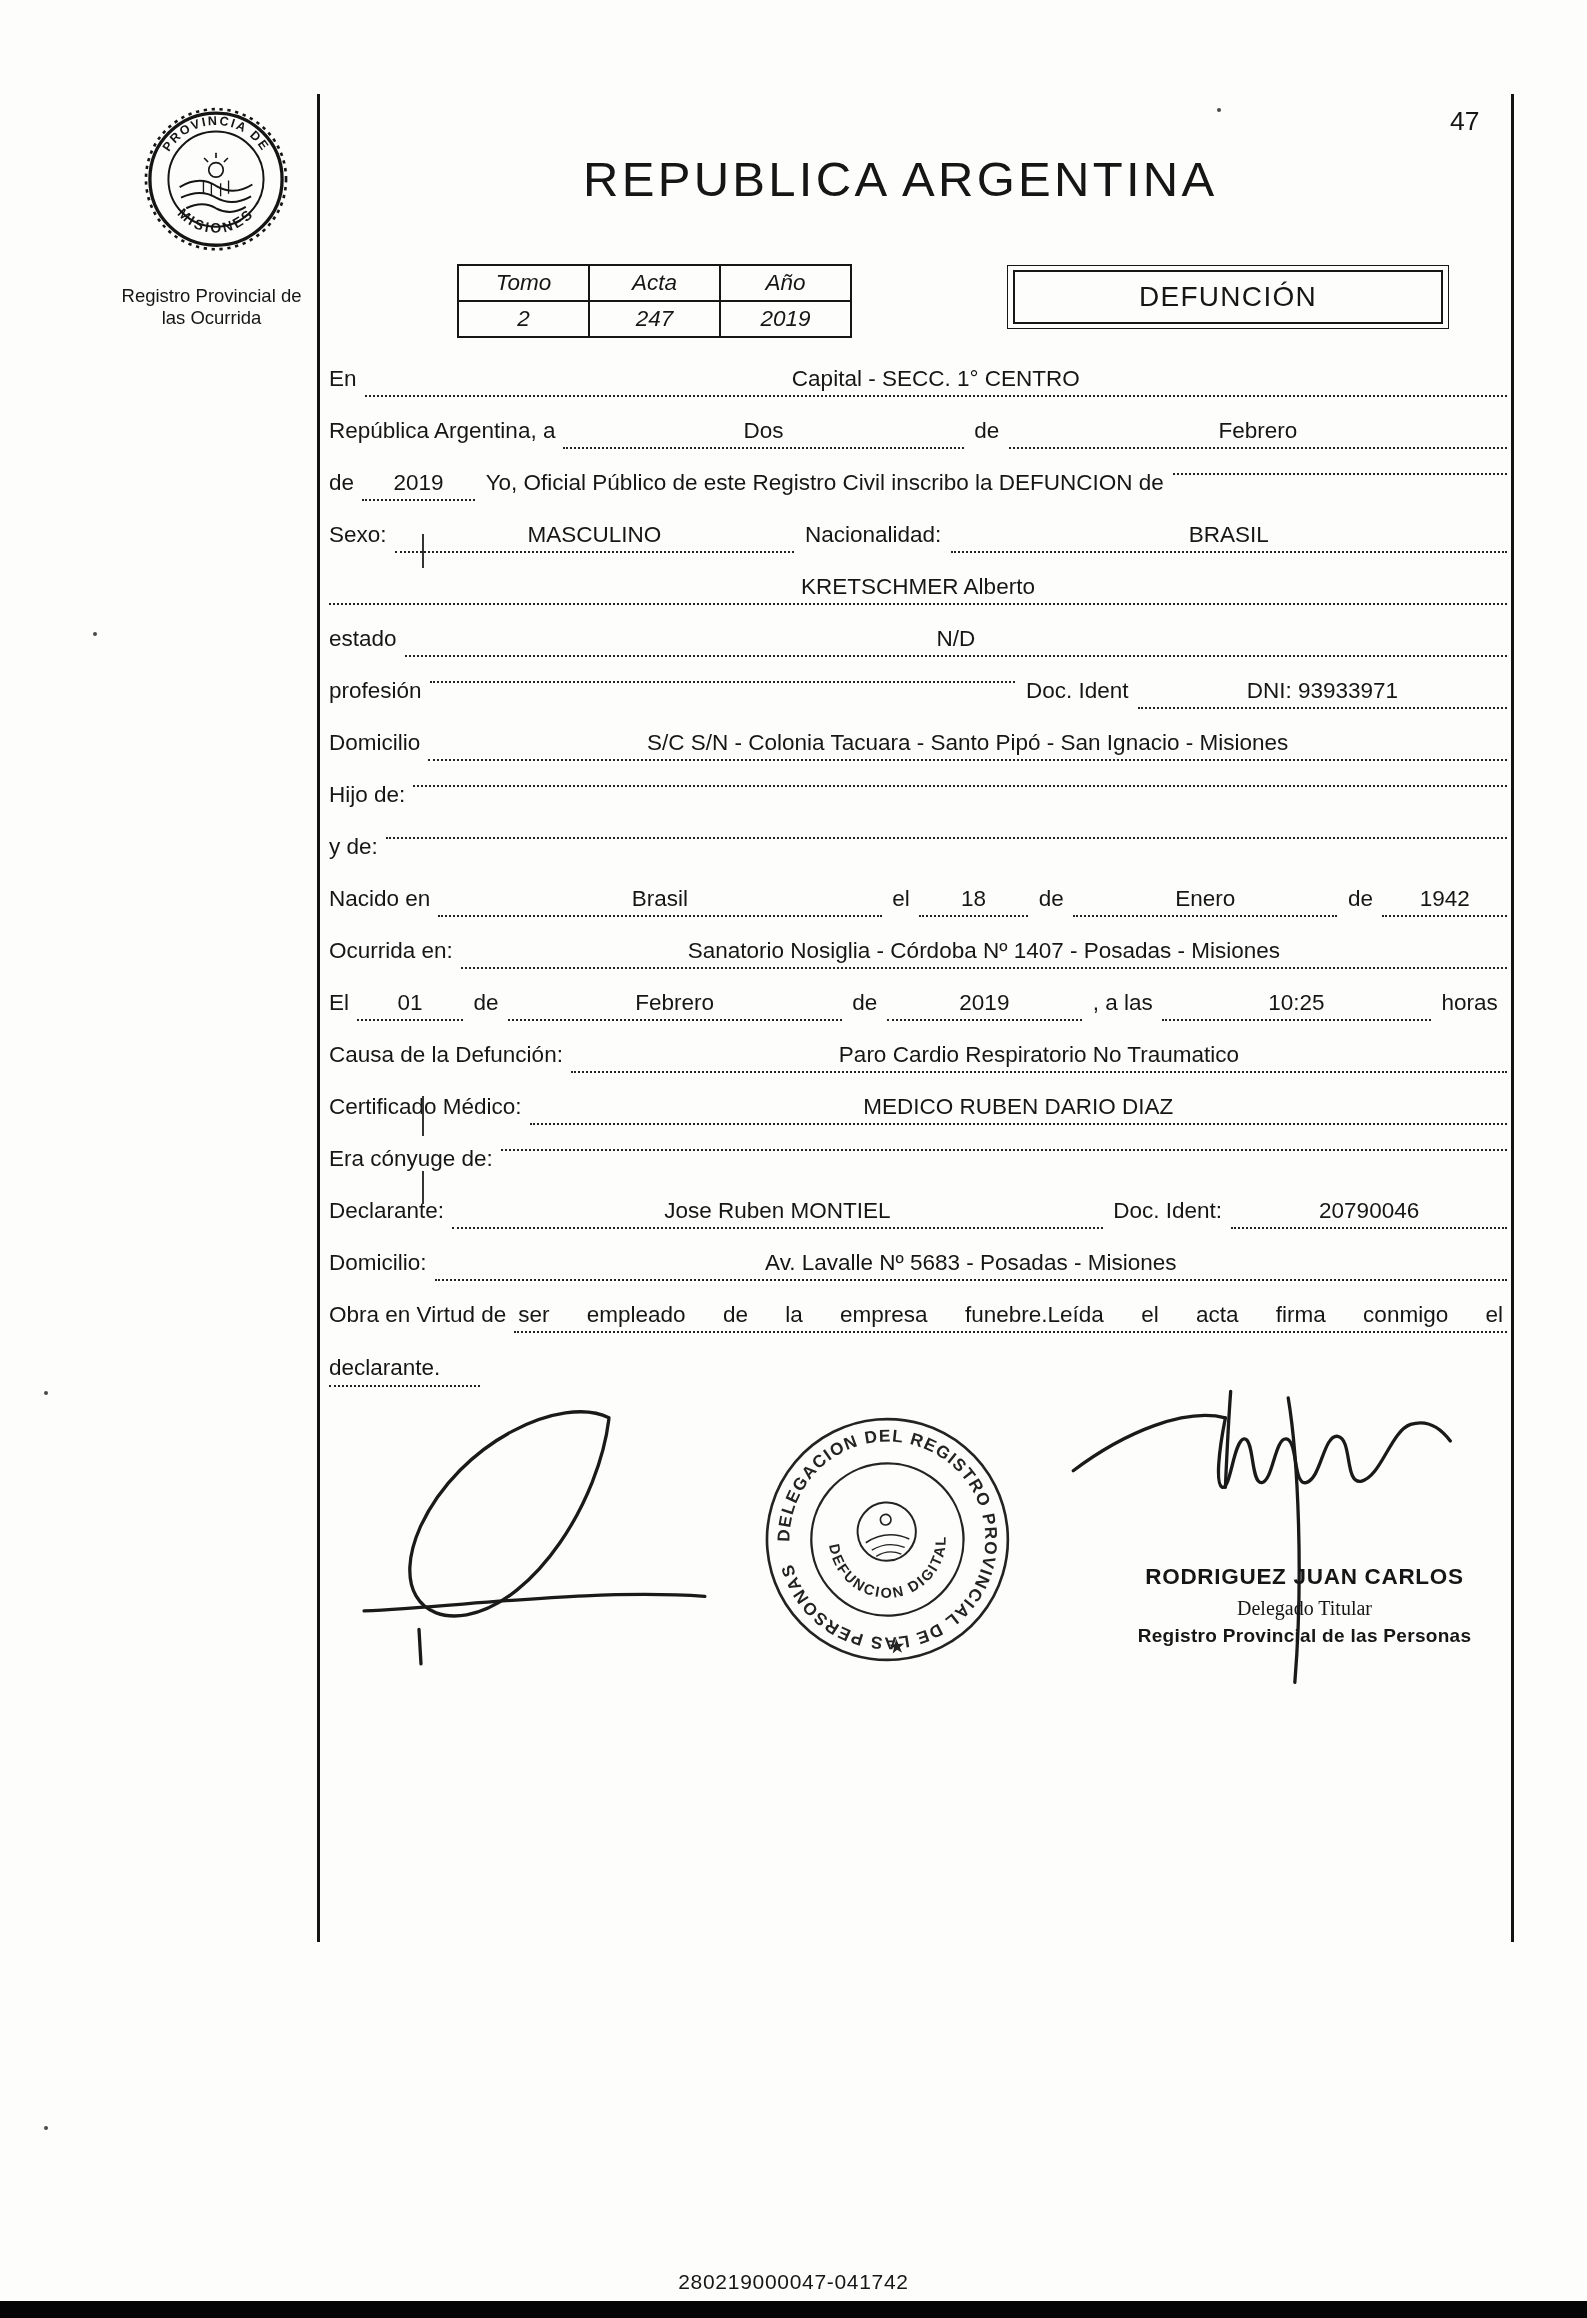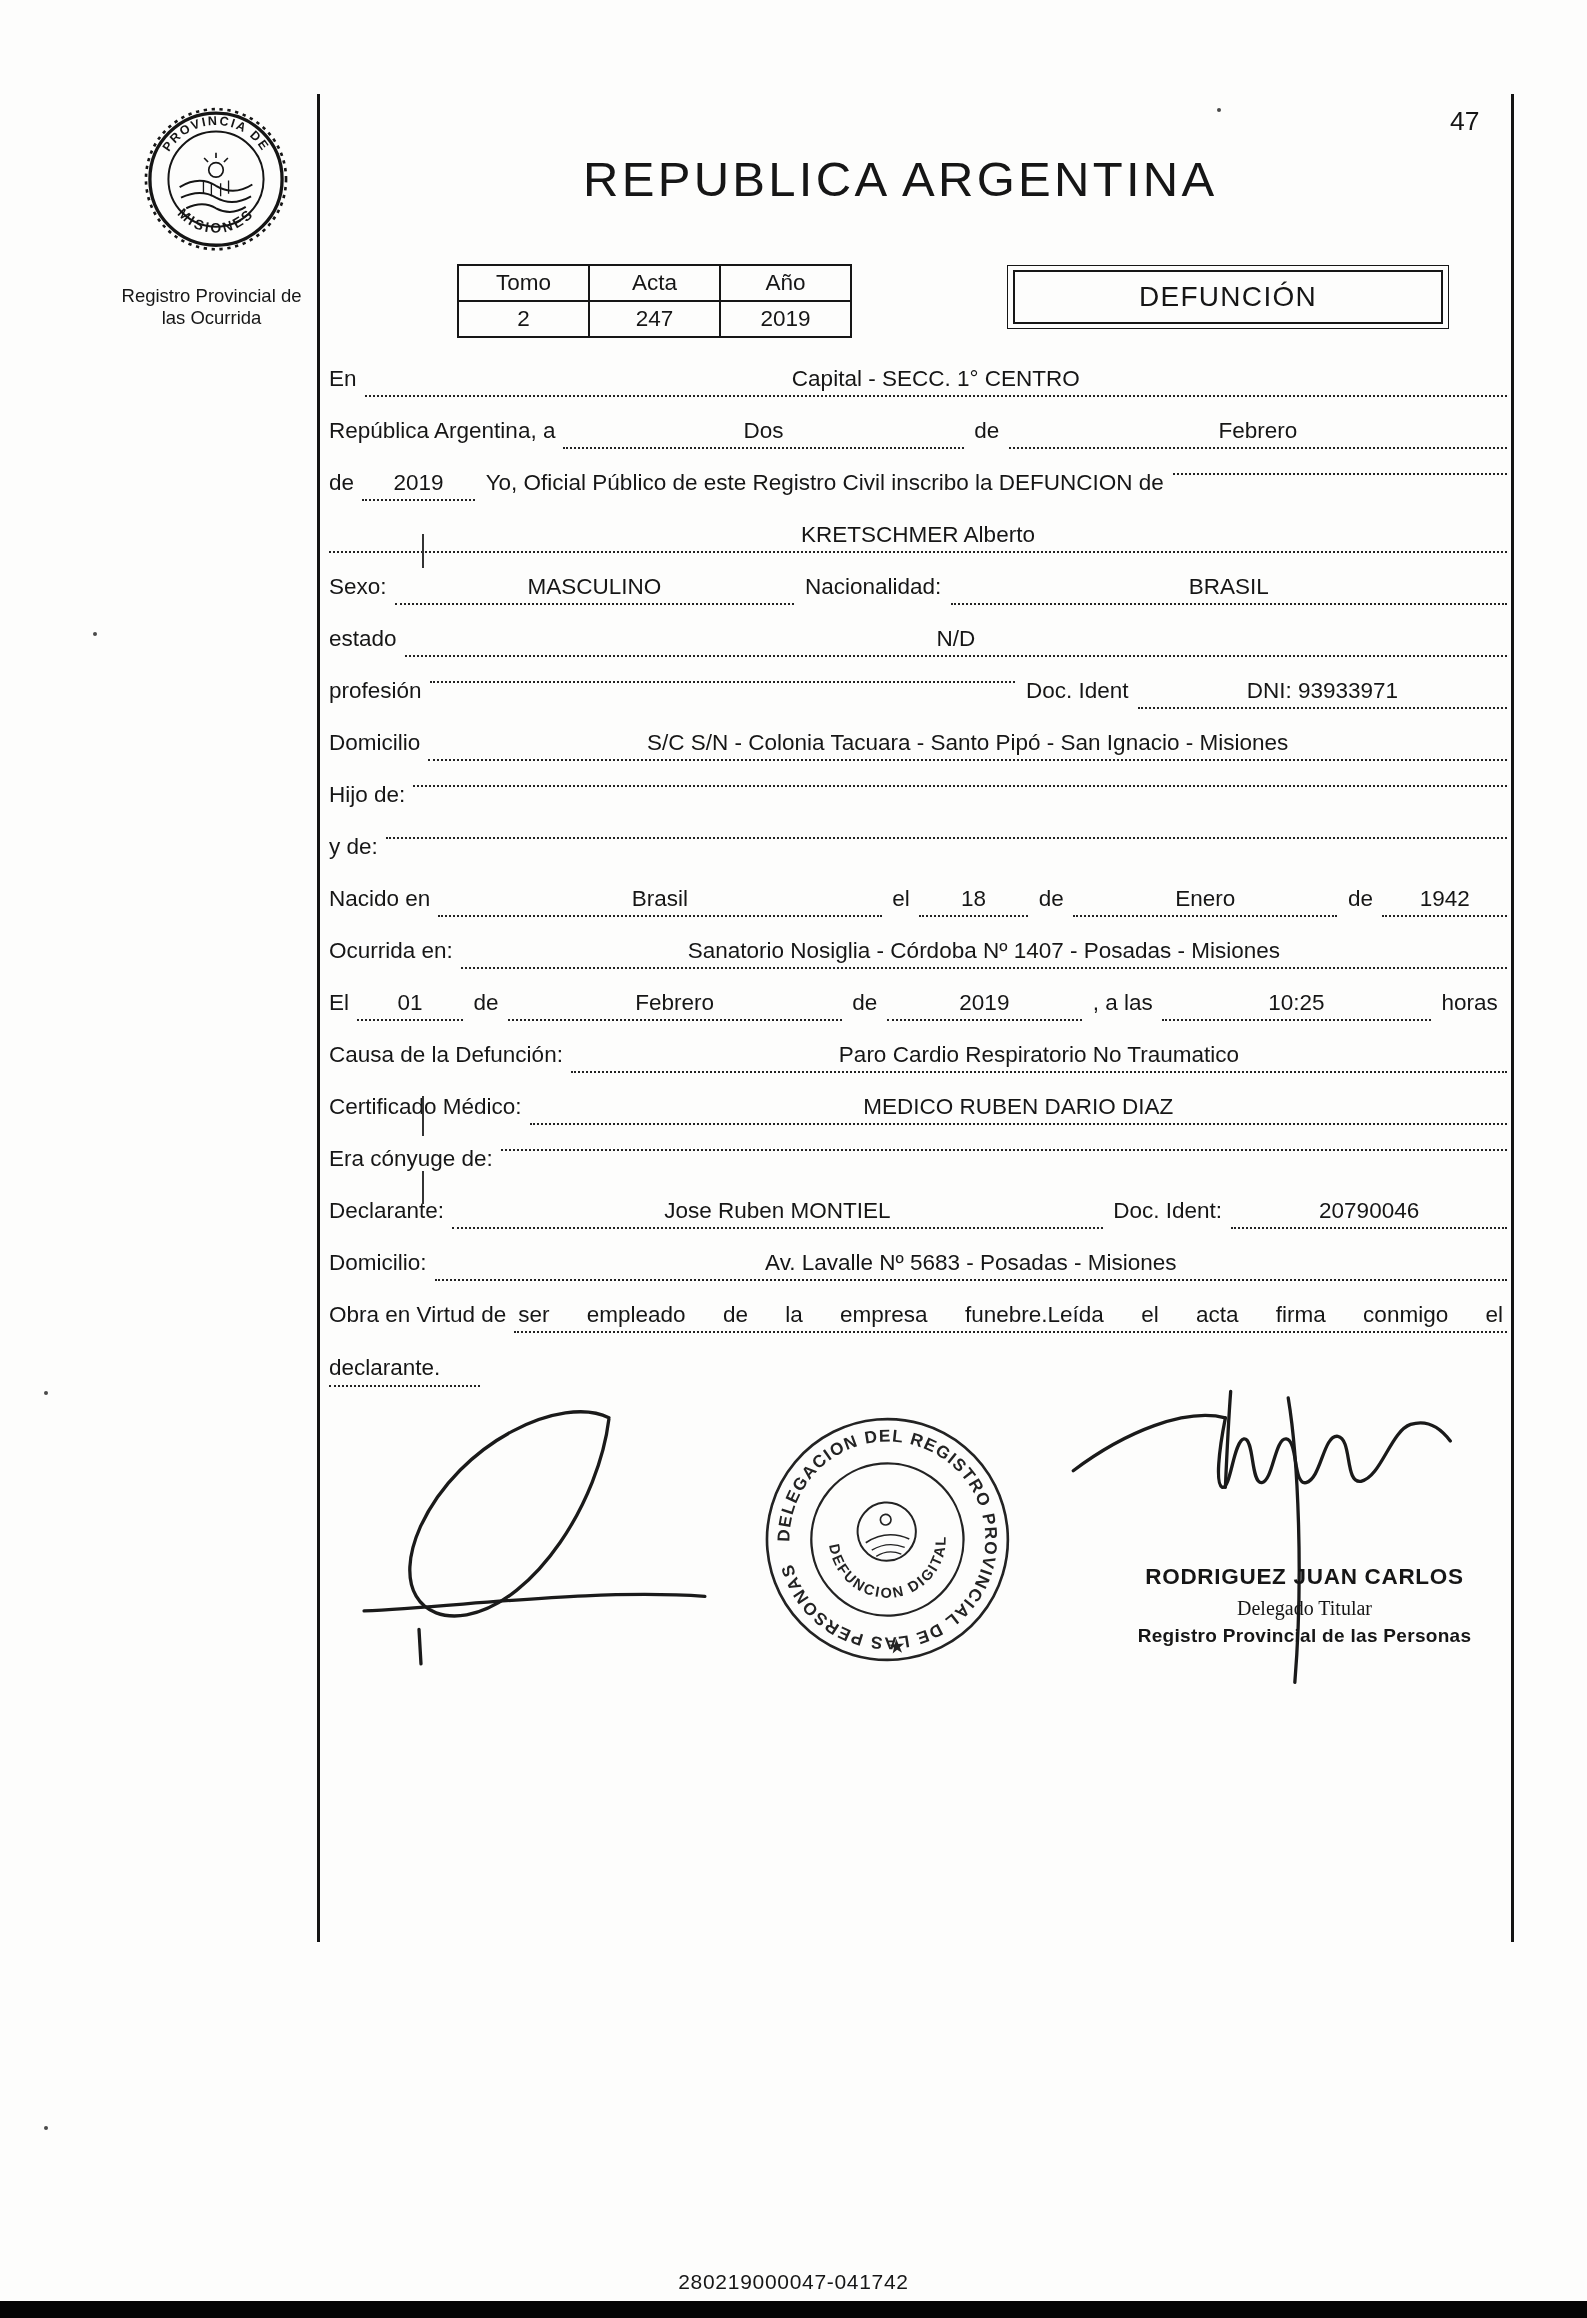--- a/index.html
+++ b/index.html
@@ -9,21 +9,21 @@
     color:#161616; overflow:hidden; margin:0 auto;
   }
   .rule { position:absolute; background:#141414; width:2.6px; }
   .rule-left  { left:317px; top:94px; height:1848px; }
   .rule-right { left:1511px; top:94px; height:1848px; }
   .page-number { position:absolute; left:1450px; top:106px; font-size:26.5px; }
   .seal-wrap { position:absolute; left:140px; top:101px; }
   .seal-caption { position:absolute; left:99px; top:285px; width:225px; text-align:center; font-size:18.5px; line-height:1.2; }
   .doc-title { position:absolute; left:583px; top:151px; width:676px; font-size:49px; letter-spacing:3.3px; }
   table.record-table { position:absolute; left:457px; top:264px; border-collapse:collapse; }
-  table.record-table td { border:2px solid #161616; width:131px; height:36px; text-align:center; font-size:22.5px; }
+  table.record-table td { border:2px solid #161616; width:131px; height:36px; text-align:center; font-size:22.5px;font-style:italic; }
   .doctype-outer { position:absolute; left:1007px; top:265px; width:442px; height:64px; border:1.3px solid #161616; padding:4px 4.6px; display:flex; }
   .doctype-inner { flex:1; border:2px solid #161616; display:flex; align-items:center; justify-content:center; font-size:28px; letter-spacing:1.3px; }
   .form { position:absolute; left:329px; top:366px; width:1178px; font-size:22.5px; }
   .frow { display:flex; align-items:flex-start; height:52px; }
   .lbl { white-space:nowrap; padding:0 8px 2.6px 0; border-bottom:2px solid transparent; }
   .lbl.mid { padding:0 9.3px 2.6px 10.6px; }
   .fld { border-bottom:2px dotted #222; text-align:center; white-space:nowrap; padding:0 4px 2.6px; min-width:26.5px; }
   .fld.justify { text-align:justify; text-align-last:justify; white-space:normal; }
   .cierre-lbl { border-bottom:2px dotted #222; padding:0 40px 4px 0; }
   .sig-svg { position:absolute; }
@@ -107,28 +107,28 @@
     </div>
 
     <div class="frow">
       <span class="lbl">de</span>
       <span class="fld" style="width:113px">2019</span>
       <span class="lbl mid">Yo, Oficial Público de este Registro Civil inscribo la DEFUNCION de</span>
       <span class="fld" style="flex:1; min-width:99px"></span>
     </div>
 
     <div class="frow">
-      <span class="fld" style="flex:1">KRETSCHMER Alberto</span>
-    </div>
-
-    <div class="frow">
       <span class="lbl">Sexo:</span>
       <span class="fld" style="flex:1">MASCULINO</span>
       <span class="lbl mid">Nacionalidad:</span>
       <span class="fld" style="flex:1.4">BRASIL</span>
+    </div>
+
+    <div class="frow">
+      <span class="fld" style="flex:1">KRETSCHMER Alberto</span>
     </div>
 
     <div class="frow">
       <span class="lbl">estado</span>
       <span class="fld" style="flex:1">N/D</span>
     </div>
 
     <div class="frow">
       <span class="lbl">profesión</span>
       <span class="fld" style="flex:1.6"></span>

